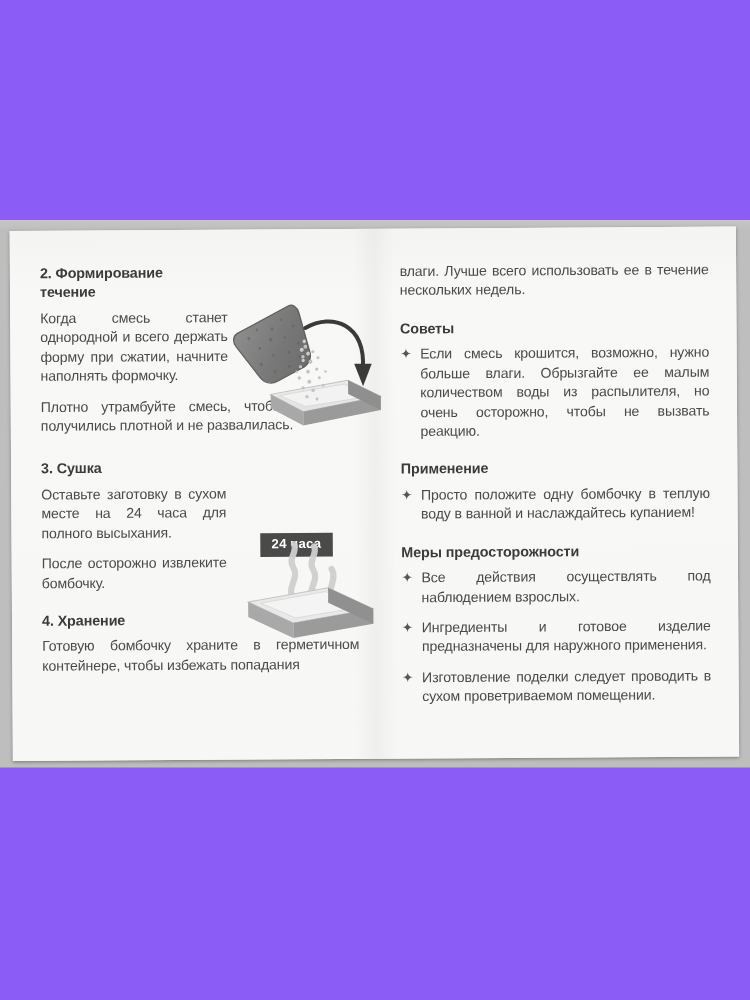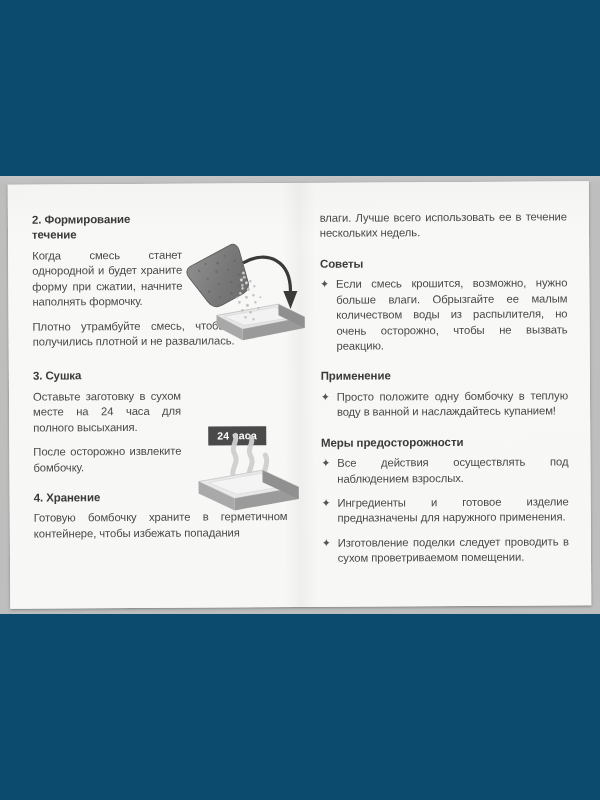--- a/index.html
+++ b/index.html
@@ -11,21 +11,21 @@
     width: 600px;
     height: 800px;
     overflow: hidden;
     font-family: "Liberation Sans", sans-serif;
   }
 
   #stage {
     position: relative;
     width: 600px;
     height: 800px;
-    background: #0c4a6e;
+    background: #8b5cf6;
   }
 
   
   #backdrop {
     position: absolute;
     left: 0;
     top: 176px;
     width: 600px;
     height: 438px;
     background: #bebebe;
@@ -246,21 +246,21 @@
                 <circle cx="78" cy="60" r="1"></circle>
             </g>
 
             <path d="M62,25 C84,13 110,22 108,58" fill="none" stroke="#3a3a3a" stroke-width="3.2" stroke-linecap="round"></path>
             <polygon points="108,72 101,54 115,54" fill="#3a3a3a"></polygon>
           </svg>
         </div>
 
         <h3 class="section-title two-line"><span>2. Формирование</span><br><span>течение</span></h3>
 
-        <p class="body wrap-left">Когда смесь станет однородной и будет храните форму при сжатии, начните наполнять формочку.</p>
+        <p class="body wrap-left">Когда смесь станет однородной и всего держать форму при сжатии, начните наполнять формочку.</p>
 
         <p class="body">Плотно утрамбуйте смесь, чтобы бомбочка получились плотной и не развалилась.</p>
 
         <div class="spacer-10"></div>
 
         <div class="badge-24">24 часа</div>
 
         <div class="illus" id="illus-dry">
           <svg width="120" height="96" viewBox="0 0 120 96" xmlns="http://www.w3.org/2000/svg">
 

